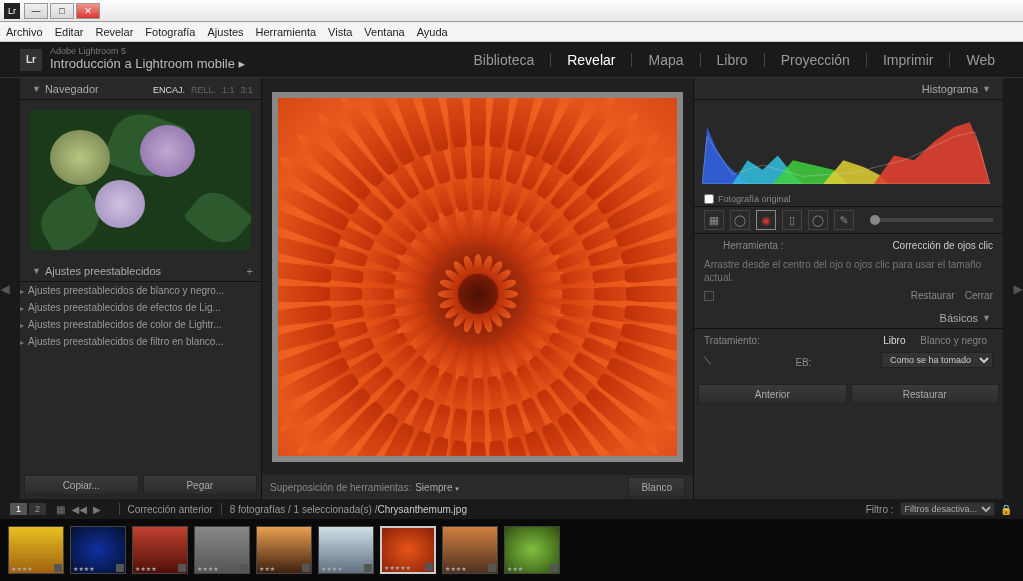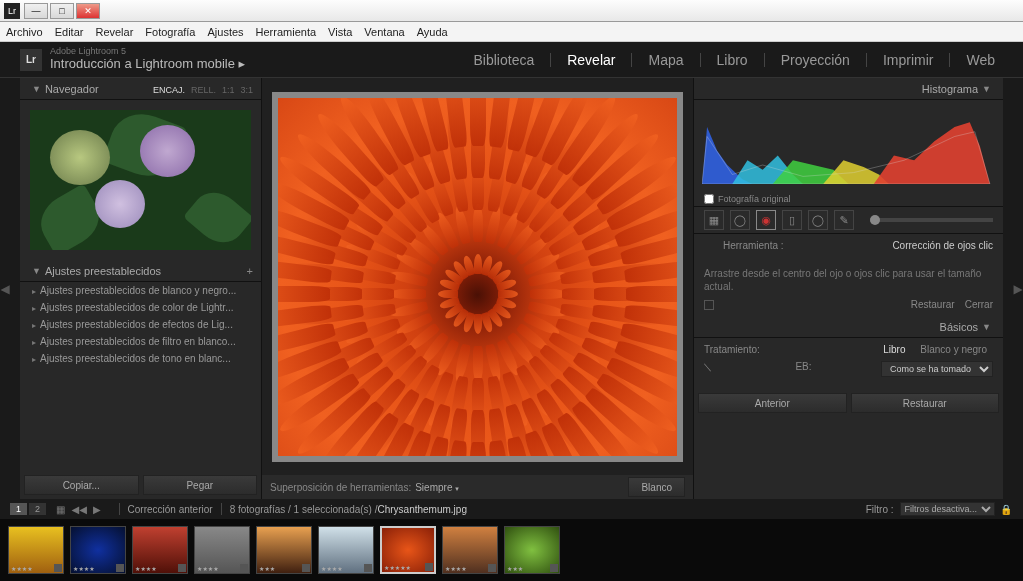--- a/index.html
+++ b/index.html
@@ -44,21 +44,21 @@
 
 .navigator { padding: 10px; }
 .nav-img { width: 100%; height: 140px; background: #1a3a1a; position: relative; overflow: hidden; }
 .leaf { position: absolute; background: #2d5a2d; border-radius: 50% 10% 50% 10%; }
 .flower { position: absolute; border-radius: 50%; }
 .hyd1 { width: 60px; height: 55px; background: radial-gradient(#b8c880,#6a7a4a); top: 20px; left: 20px; }
 .hyd2 { width: 50px; height: 48px; background: radial-gradient(#d0c0e0,#9a8aba); top: 70px; left: 65px; }
 .hyd3 { width: 55px; height: 52px; background: radial-gradient(#c0a8d0,#8a6aa8); top: 15px; left: 110px; }
 
 .preset-list { flex: 1; overflow: hidden; }
-.preset-item { font-size: 10px; color: #999; padding: 3px 12px; white-space: nowrap; overflow: hidden; text-overflow: ellipsis; cursor: pointer; }
+.preset-item { font-size: 10px; color: #999; padding: 3px 0; white-space: nowrap; overflow: hidden; text-overflow: ellipsis; cursor: pointer; }
 .preset-item::before { content: "▸"; font-size: 8px; margin-right: 4px; color: #777; }
 
 .btn-row { display: flex; gap: 4px; padding: 4px; }
 .btn { flex: 1; background: linear-gradient(#3a3a3a,#2c2c2c); border: 1px solid #222; color: #aaa; font-size: 10px; height: 20px; display: flex; align-items: center; justify-content: center; cursor: pointer; }
 
 .center { flex: 1; display: flex; flex-direction: column; background: #202020; }
 .canvas { flex: 1; padding: 10px; display: flex; align-items: center; justify-content: center; }
 .photo { width: 100%; height: 100%; max-height: 370px; background: #888; padding: 6px; }
 .chrys { width: 100%; height: 100%; background: radial-gradient(circle at 50% 55%, #4a1005 0%, #8a2008 10%, #d04010 25%, #e85518 45%, #f06020 70%, #d84815 100%); position: relative; overflow: hidden; }
 .petal { position: absolute; background: linear-gradient(to top,#c03008,#f06020); border-radius: 50% 50% 20% 20%; transform-origin: bottom center; }
@@ -73,28 +73,28 @@
 .histo-note input { width: 10px; height: 10px; }
 
 .tool-strip { height: 28px; display: flex; align-items: center; gap: 6px; padding: 0 10px; border-top: 1px solid #111; border-bottom: 1px solid #111; }
 .tool-btn { width: 20px; height: 20px; border: 1px solid #444; background: #2a2a2a; cursor: pointer; display: flex; align-items: center; justify-content: center; font-size: 11px; color: #888; }
 .tool-btn.active { border-color: #888; }
 .tool-btn.redeye { color: #c33; }
 .tool-slider { flex: 1; height: 4px; background: #444; margin-left: 10px; position: relative; }
 .tool-slider::after { content: ""; position: absolute; left: 0; top: -3px; width: 10px; height: 10px; background: #888; border-radius: 50%; }
 
 .tool-info { padding: 6px 10px; font-size: 10px; color: #888; }
-.tool-info .row { display: flex; justify-content: space-between; margin-bottom: 16px; padding-left: 19px; }
+.tool-info .row { display: flex; justify-content: space-between; margin-bottom: 7px; padding-left: 19px; }
 .tool-info .row .v { color: #ccc; }
 .tool-info .hint { color: #777; line-height: 1.3; margin: 4px 0; }
 .tool-info .actions { display: flex; justify-content: flex-end; gap: 10px; margin-top: 6px; align-items: center; }
 .tool-info .actions .sw { width: 10px; height: 10px; border: 1px solid #555; margin-right: auto; }
 
 .basics { padding: 6px 10px; font-size: 10px; color: #888; }
-.basics .row { display: flex; align-items: flex-start; margin-bottom: 6px; }
+.basics .row { display: flex; align-items: flex-end; margin-bottom: 6px; }
 .basics .row .lbl { flex: 1; }
 .basics .toggle span { padding: 2px 6px; cursor: pointer; }
 .basics .toggle span.on { color: #ddd; }
 .basics select { background: #333; border: 1px solid #222; color: #ccc; font-size: 9px; padding: 1px 4px; }
 .eyedrop { width: 22px; height: 14px; color: #999; display: flex; align-items: center; }
 
 .filter-bar { height: 20px; background: #1a1a1a; display: flex; align-items: center; padding: 0 10px; font-size: 10px; color: #999; }
 .filter-bar .segs { display: flex; gap: 2px; margin-right: 10px; }
 .filter-bar .seg { background: #333; padding: 1px 6px; cursor: pointer; font-size: 9px; }
 .filter-bar .seg.on { background: #555; color: #fff; }
@@ -177,24 +177,23 @@
           <div class="flower hyd3"></div>
         </div>
       </div>
       <div class="panel-hdr">
         <span class="arrow">▼</span>
         <span class="pname">Ajustes preestablecidos</span>
         <span style="color:#888">+</span>
       </div>
       <div class="preset-list" id="presets">
           <div class="preset-item">Ajustes preestablecidos de blanco y negro...</div>
+          <div class="preset-item">Ajustes preestablecidos de efectos de Lig...</div>
           <div class="preset-item">Ajustes preestablecidos de color de Lightr...</div>
-          <div class="preset-item">Ajustes preestablecidos de efectos de Lig...</div>
           <div class="preset-item">Ajustes preestablecidos de filtro en blanco...</div>
-          <div class="preset-item">Ajustes preestablecidos de tono en blanc...</div>
         </div>
       <div class="btn-row">
         <div class="btn">
             <span>Copiar...</span>
           </div>
         <div class="btn">
             <span>Pegar</span>
           </div>
       </div>
     </div>

